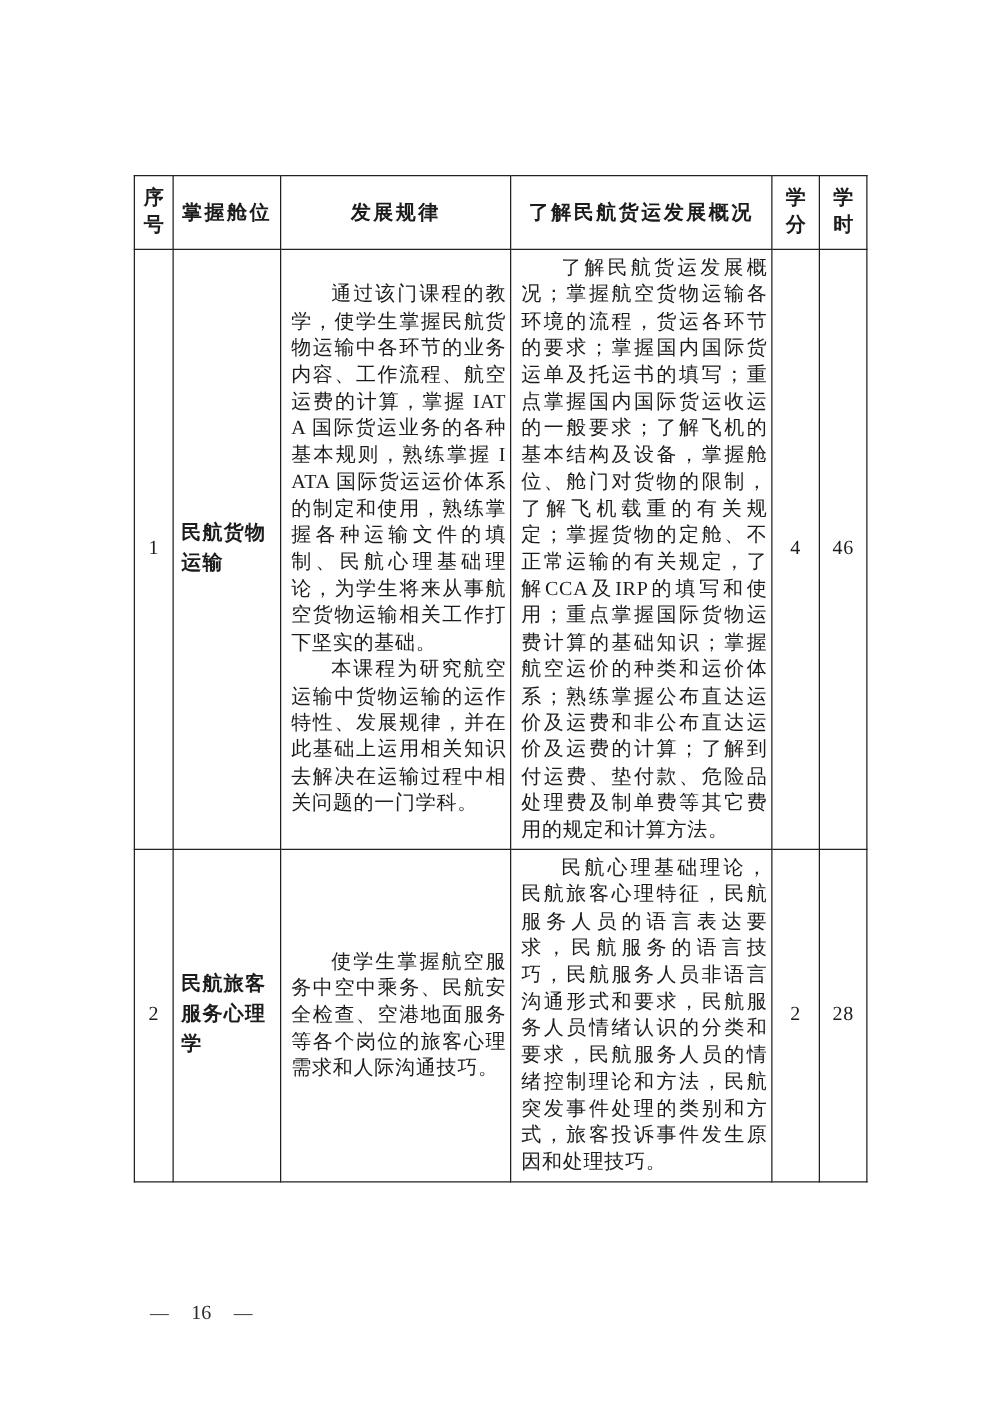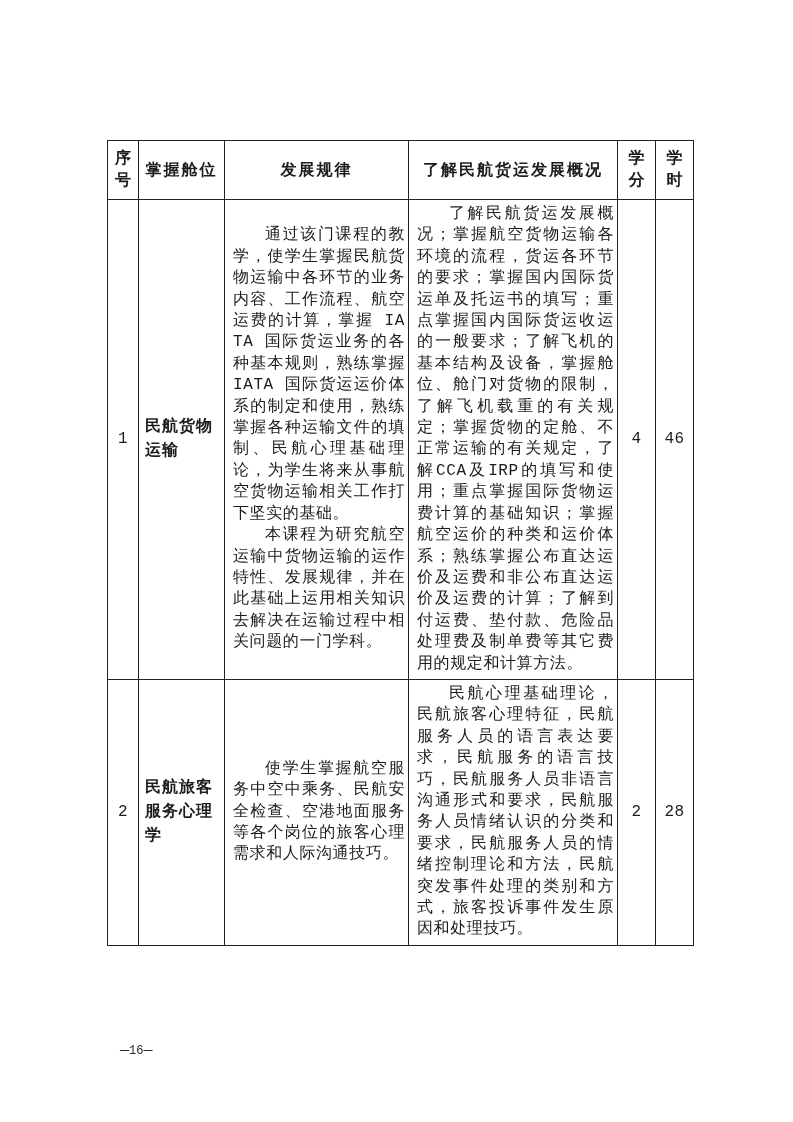--- a/index.html
+++ b/index.html
@@ -5,21 +5,21 @@
   html, body {
     margin: 0;
     padding: 0;
     background: #ffffff;
   }
   .page {
     position: relative;
     width: 793px;
     height: 1122px;
     background: #ffffff;
-    font-family: Liberation Mono, monospace;
+    font-family: Liberation Serif, serif;
     color: #1c1c1c;
     overflow: hidden;
   }
   table.course-table {
     position: absolute;
     left: 107px;
     top: 140px;
     width: 586px;
     border-collapse: collapse;
     table-layout: fixed;
@@ -79,22 +79,22 @@
     font-size: 15px;
     color: #2a2a2a;
     display: flex;
     align-items: center;
   }
   .page-footer .dash {
     font-size: 15px;
     letter-spacing: 0;
   }
   .page-footer .num {
-    font-size: 12px;
-    margin: 0 0;
+    font-size: 16px;
+    margin: 0 18px;
   }
 </style>
 </head>
 <body>
 
 <div class="page">
 
   <table class="course-table">
     <colgroup>
       <col style="width:31px">

